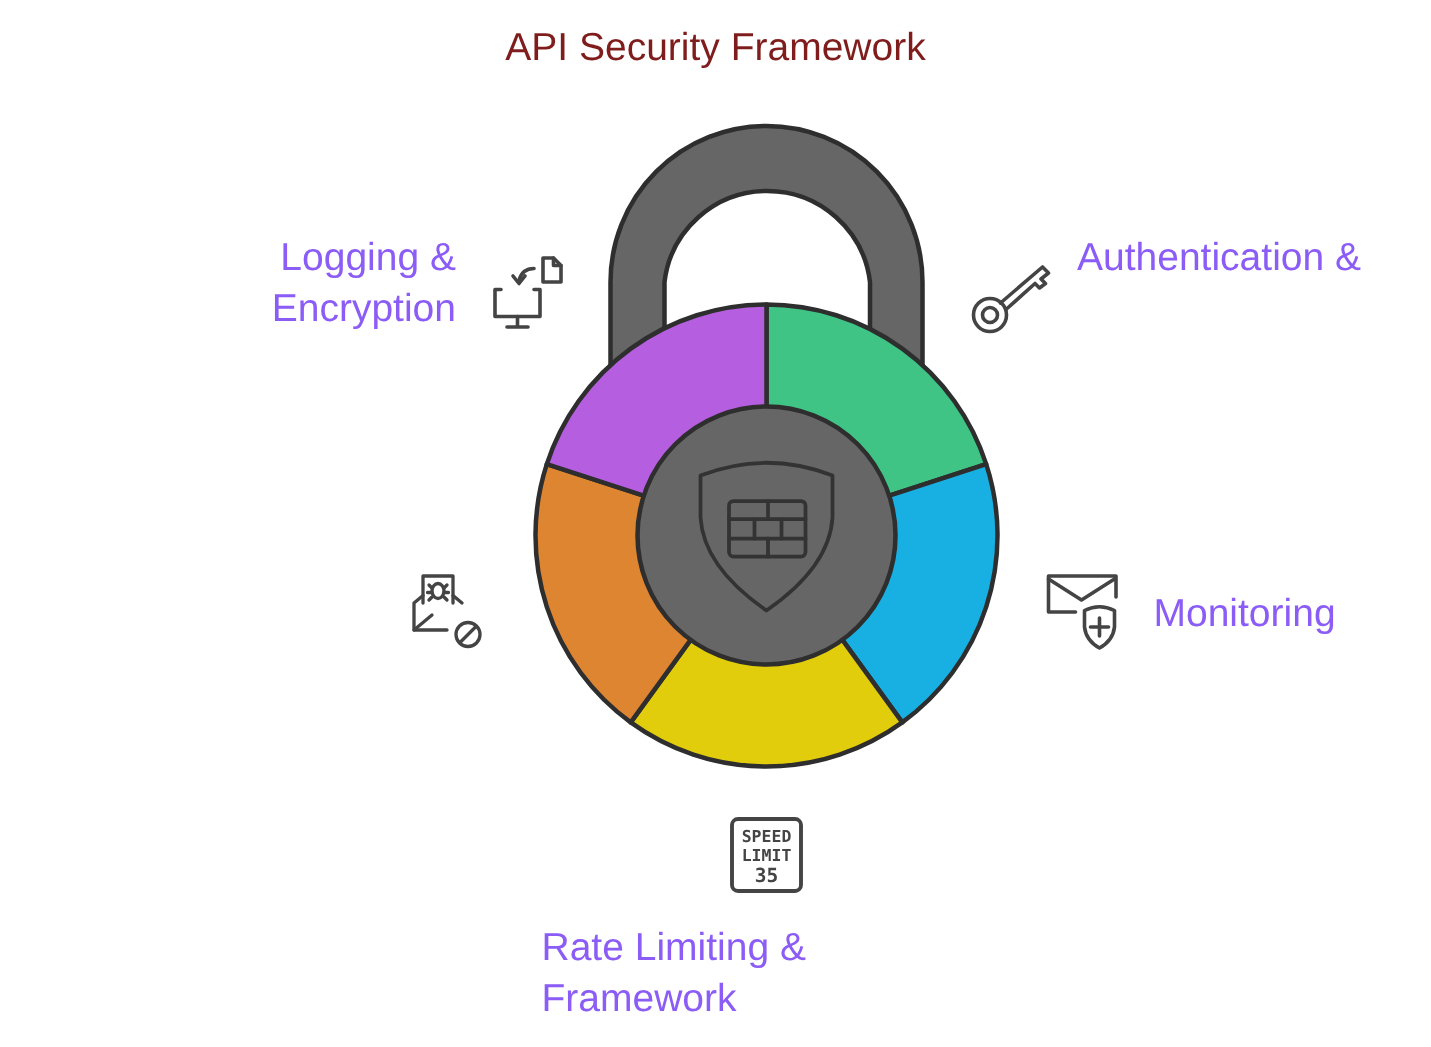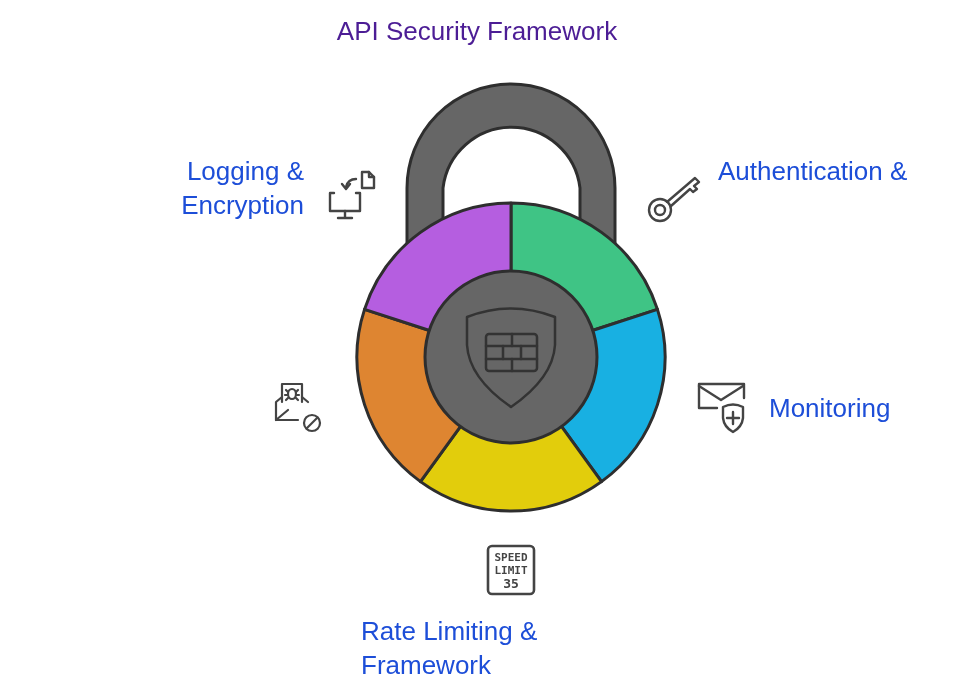--- a/index.html
+++ b/index.html
@@ -1,21 +1,21 @@
 <!DOCTYPE html>
 <html><head>
 <meta charset="utf-8">
 <style>
   html, body { margin: 0; padding: 0; background: #ffffff; }
   body { width: 954px; height: 698px; position: relative; overflow: hidden;
          font-family: "Liberation Sans", "DejaVu Sans", sans-serif; color: #3f3f3f; }
   #stage { position: absolute; left: 0; top: 0; width: 954px; height: 698px; }
-  .txt { position: absolute; font-size: 26px; line-height: 34px; color: #1d4ed8; white-space: nowrap; }
+  .txt { position: absolute; font-size: 26px; line-height: 34px; color: #8b5cf6; white-space: nowrap; }
   .title { position: absolute; left: 0; width: 954px; top: 14px; text-align: center;
-           font-size: 26px; line-height: 34px; color: #4c1d95; }
+           font-size: 26px; line-height: 34px; color: #7f1d1d; }
   .right-align { text-align: right; }
   .center-align { text-align: left; }
   .icon { position: absolute; }
 </style>
 </head>
 <body>
 
 <div id="stage">
   <div class="title">API Security Framework</div>
 

